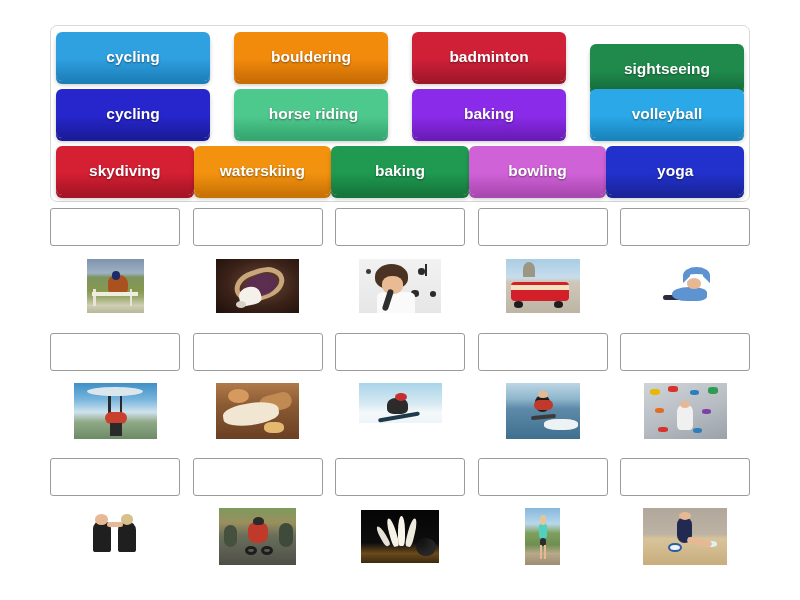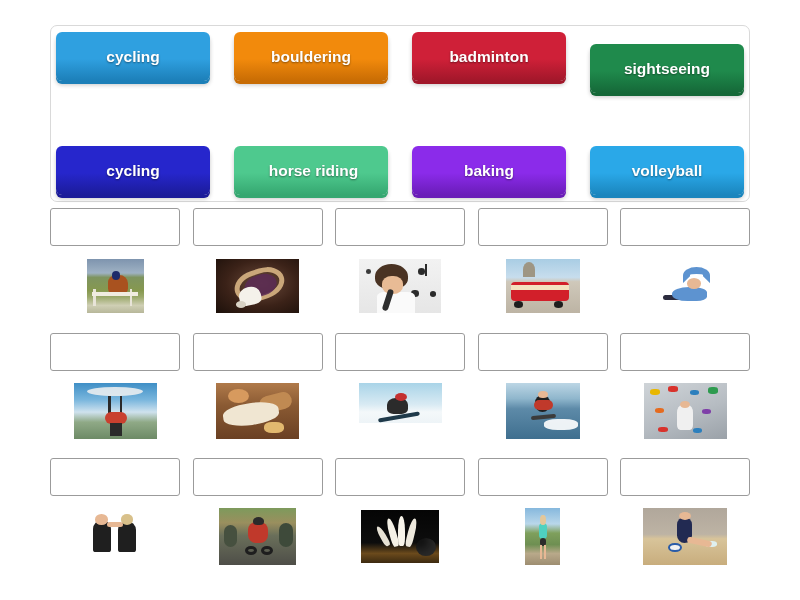--- a/index.html
+++ b/index.html
@@ -253,20 +253,37 @@
           <span class="tile-label">horse riding</span>
         </div>
       <div class="tile" style="background: linear-gradient(rgb(139, 43, 234) 0%, rgb(139, 43, 234) 55%, rgb(106, 28, 184) 100%); box-shadow: rgb(106, 28, 184) 0px 3px 0px, rgba(0, 0, 0, 0.22) 0px 4px 4px; color: rgb(255, 255, 255);">
           <span class="tile-label">baking</span>
         </div>
       <div class="tile" style="background: linear-gradient(rgb(42, 168, 232) 0%, rgb(42, 168, 232) 55%, rgb(26, 133, 189) 100%); box-shadow: rgb(26, 133, 189) 0px 3px 0px, rgba(0, 0, 0, 0.22) 0px 4px 4px; color: rgb(255, 255, 255);">
           <span class="tile-label">volleyball</span>
         </div>
     </div>
 
+    <div class="wb-row">
+      <div class="tile" style="background: linear-gradient(rgb(213, 31, 51) 0%, rgb(213, 31, 51) 55%, rgb(164, 21, 37) 100%); box-shadow: rgb(164, 21, 37) 0px 3px 0px, rgba(0, 0, 0, 0.22) 0px 4px 4px; color: rgb(255, 255, 255);">
+          <span class="tile-label">skydiving</span>
+        </div>
+      <div class="tile" style="background: linear-gradient(rgb(243, 146, 15) 0%, rgb(243, 146, 15) 55%, rgb(201, 115, 5) 100%); box-shadow: rgb(201, 115, 5) 0px 3px 0px, rgba(0, 0, 0, 0.22) 0px 4px 4px; color: rgb(255, 255, 255);">
+          <span class="tile-label">waterskiing</span>
+        </div>
+      <div class="tile" style="background: linear-gradient(rgb(31, 154, 80) 0%, rgb(31, 154, 80) 55%, rgb(22, 117, 59) 100%); box-shadow: rgb(22, 117, 59) 0px 3px 0px, rgba(0, 0, 0, 0.22) 0px 4px 4px; color: rgb(255, 255, 255);">
+          <span class="tile-label">baking</span>
+        </div>
+      <div class="tile" style="background: linear-gradient(rgb(208, 98, 216) 0%, rgb(208, 98, 216) 55%, rgb(169, 72, 176) 100%); box-shadow: rgb(169, 72, 176) 0px 3px 0px, rgba(0, 0, 0, 0.22) 0px 4px 4px; color: rgb(255, 255, 255);">
+          <span class="tile-label">bowling</span>
+        </div>
+      <div class="tile" style="background: linear-gradient(rgb(34, 49, 204) 0%, rgb(34, 49, 204) 55%, rgb(25, 36, 153) 100%); box-shadow: rgb(25, 36, 153) 0px 3px 0px, rgba(0, 0, 0, 0.22) 0px 4px 4px; color: rgb(255, 255, 255);">
+          <span class="tile-label">yoga</span>
+        </div>
+    </div>
 
   </div>
 
   <div class="grid">
 
     <div class="grid-row">
       <div class="cell">
         <div class="dropzone"></div>
         <div class="thumb-wrap">
           <div class="thumb img-horse" style="width:57px;height:54px;">

